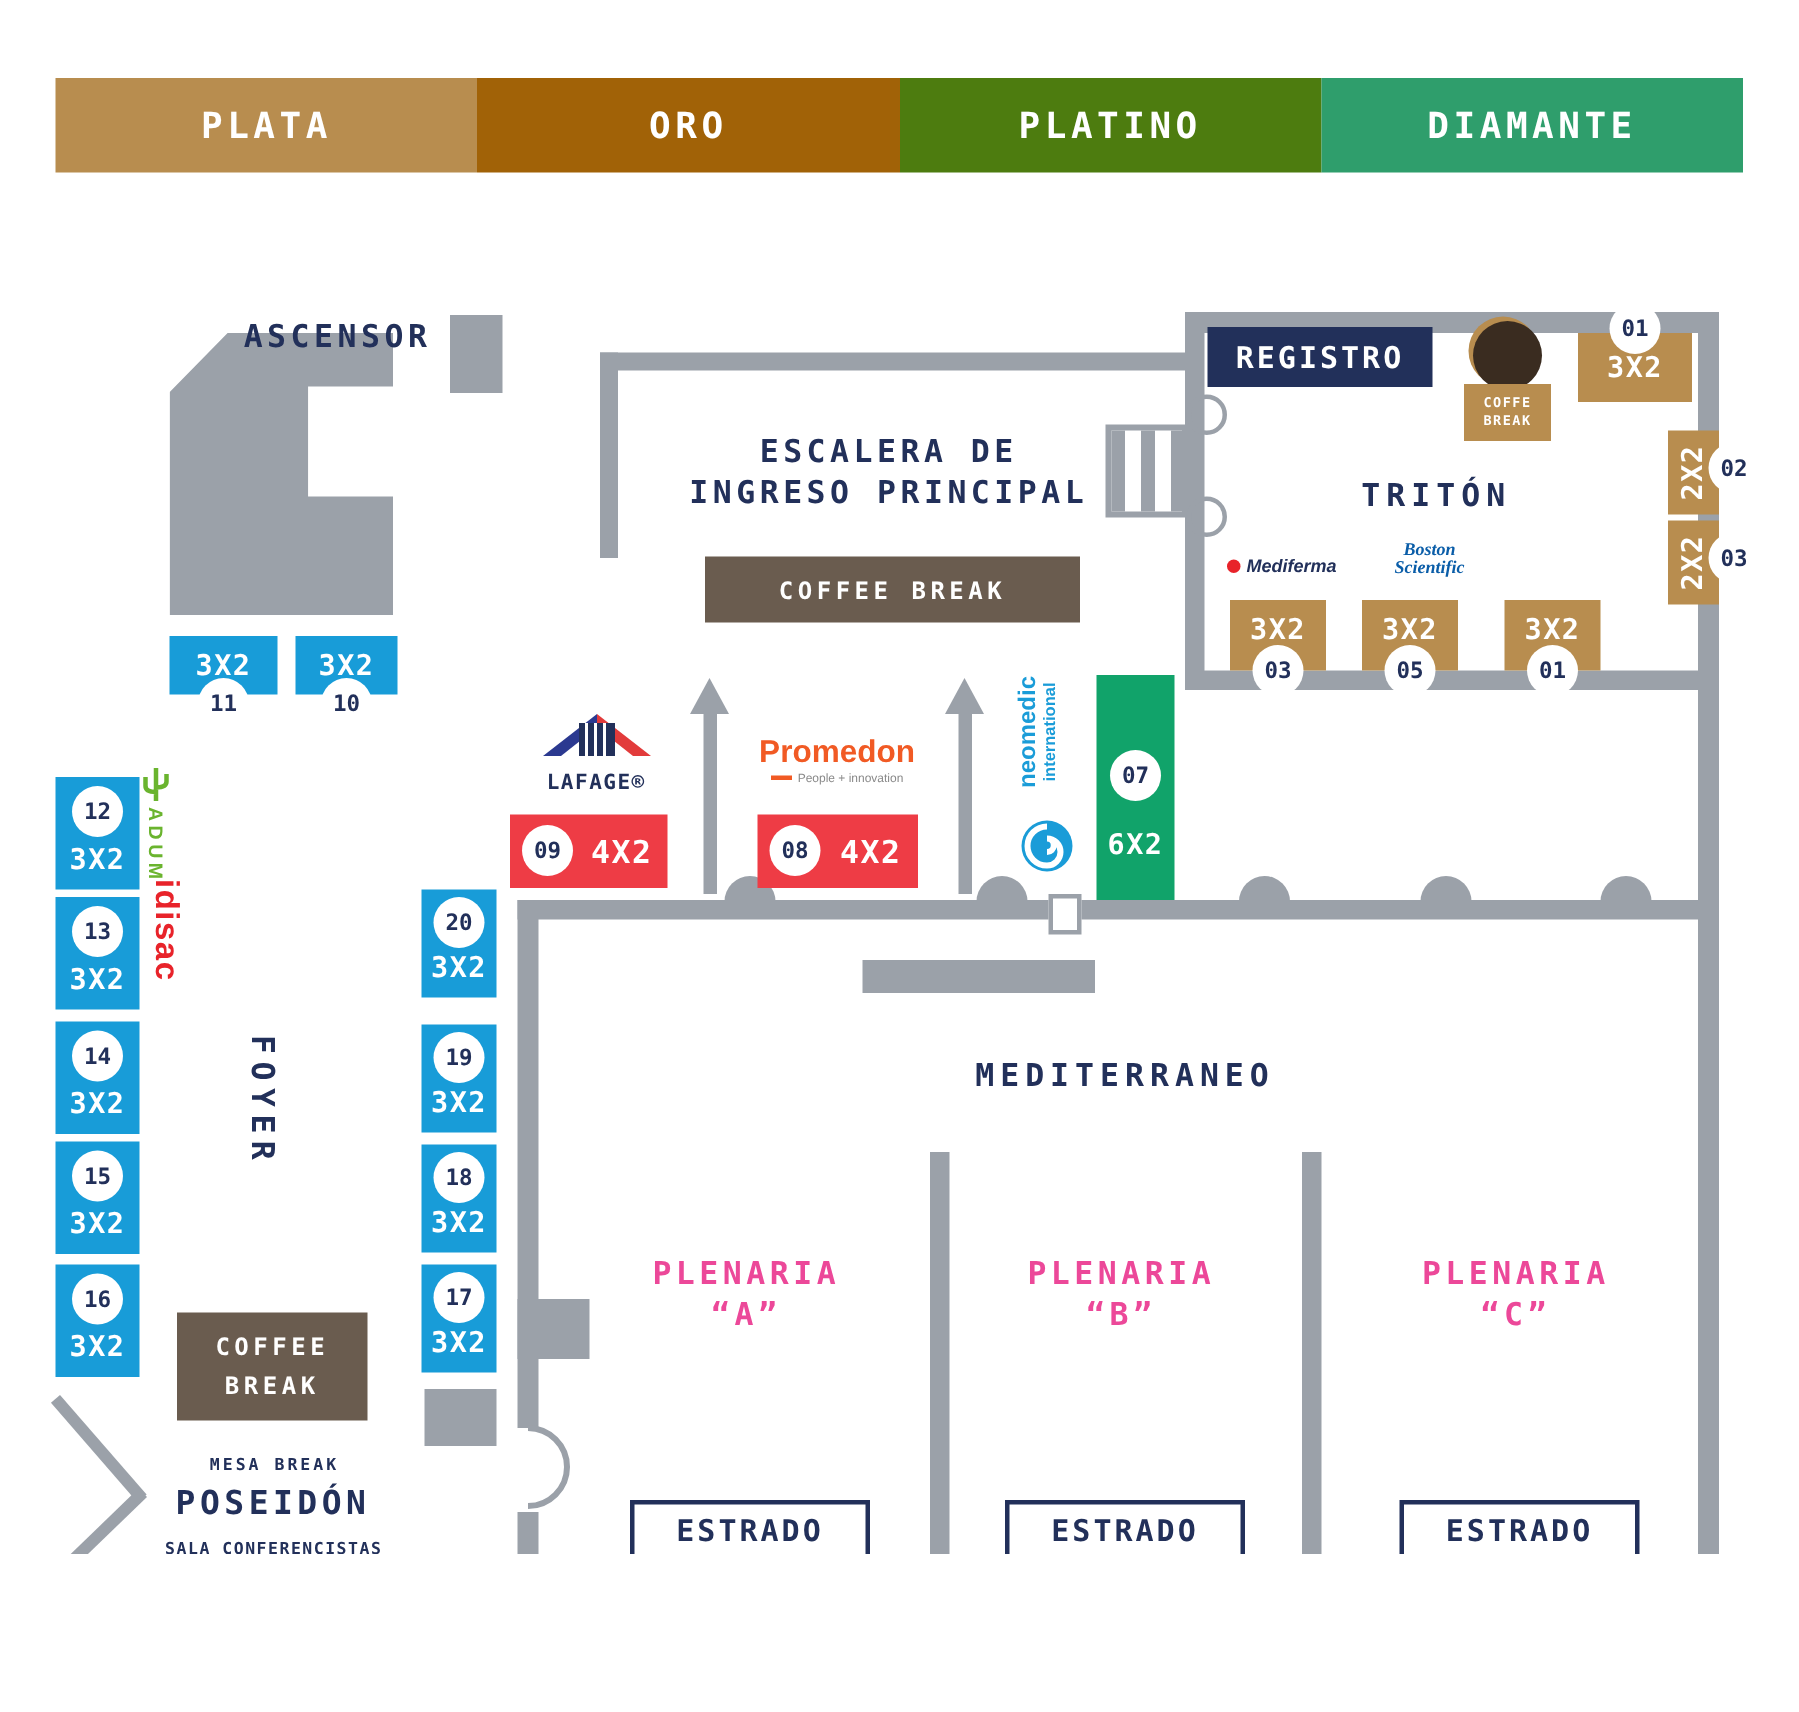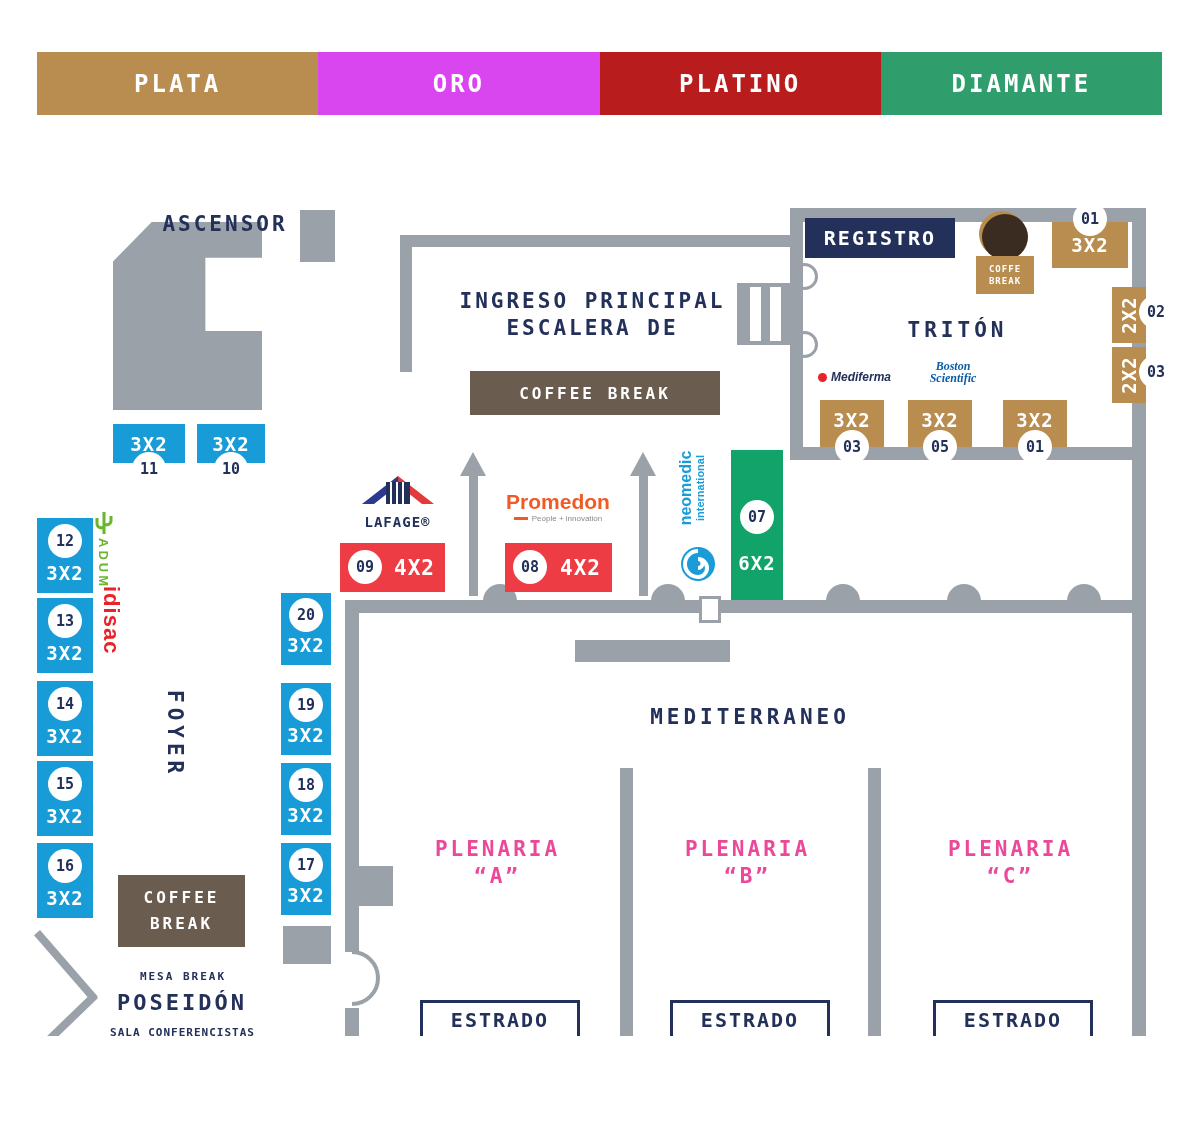--- a/index.html
+++ b/index.html
@@ -3,22 +3,22 @@
 <meta charset="utf-8">
 <style>
   html,body{margin:0;padding:0;background:#fff;}
   .canvas{position:relative;width:1199px;height:1036px;background:#fff;
           font-family:"DejaVu Sans Mono",monospace;overflow:hidden;}
 
   
   .legend{position:absolute;left:37px;top:52px;width:1125px;height:63px;display:flex;}
   .legend .seg{flex:1;display:flex;align-items:center;justify-content:center;
                color:#fff;font-weight:bold;font-size:24px;letter-spacing:3px;}
-  .seg.plata{background:#b88d4f}.seg.oro{background:#d946ef}
-  .seg.platino{background:#b91c1c}.seg.diamante{background:#2f9e6c}
+  .seg.plata{background:#b88d4f}.seg.oro{background:#a16207}
+  .seg.platino{background:#4d7c0f}.seg.diamante{background:#2f9e6c}
 
   
   .wall{position:absolute;background:#9ba1a9;}
   .bump{position:absolute;width:34px;height:17px;background:#9ba1a9;border-radius:17px 17px 0 0;}
   .elevator{position:absolute;left:113px;top:222px;width:149px;height:188px;background:#9ba1a9;
             clip-path:polygon(26% 0%,100% 0%,100% 19%,62% 19%,62% 58%,100% 58%,100% 100%,0% 100%,0% 21%);}
   .stairs{position:absolute;left:737px;top:283px;width:55px;height:62px;border:4px solid #9ba1a9;
           background:repeating-linear-gradient(90deg,#9ba1a9 0 9px,#fff 9px 20px);box-sizing:border-box;}
   .door-circle{position:absolute;width:27px;height:27px;border:3px solid #9ba1a9;border-radius:50%;box-sizing:border-box;}
   .arc-half{position:absolute;left:324px;top:950px;width:56px;height:56px;border:4px solid #9ba1a9;
@@ -138,22 +138,22 @@
     <div class="head"></div>
     <div class="stem"></div>
   </div>
   <div class="arrow" style="left:629px;top:452px;">
     <div class="head"></div>
     <div class="stem"></div>
   </div>
 
   <div class="room-label" style="left:125px;top:212px;width:200px;">ASCENSOR</div>
   <div class="room-label" style="left:435px;top:288px;width:315px;line-height:27px;">
+    <div>ESCALERA DE</div>
     <div>INGRESO PRINCIPAL</div>
-    <div>ESCALERA DE</div>
   </div>
   <div class="room-label" style="left:880px;top:318px;width:155px;letter-spacing:4px;">TRITÓN</div>
   <div class="room-label" style="left:630px;top:705px;width:240px;letter-spacing:4px;">MEDITERRANEO</div>
   <div class="room-label vtext" style="left:163px;top:682px;height:105px;letter-spacing:5px;">FOYER</div>
   <div class="small-label" style="left:128px;top:970px;width:110px;">MESA BREAK</div>
   <div class="room-label" style="left:112px;top:990px;width:140px;font-size:22px;">POSEIDÓN</div>
   <div class="small-label" style="left:90px;top:1026px;width:185px;letter-spacing:1px;">SALA CONFERENCISTAS</div>
 
   <div class="plenaria" style="left:420px;top:836px;width:155px;">
     <div>PLENARIA</div>

